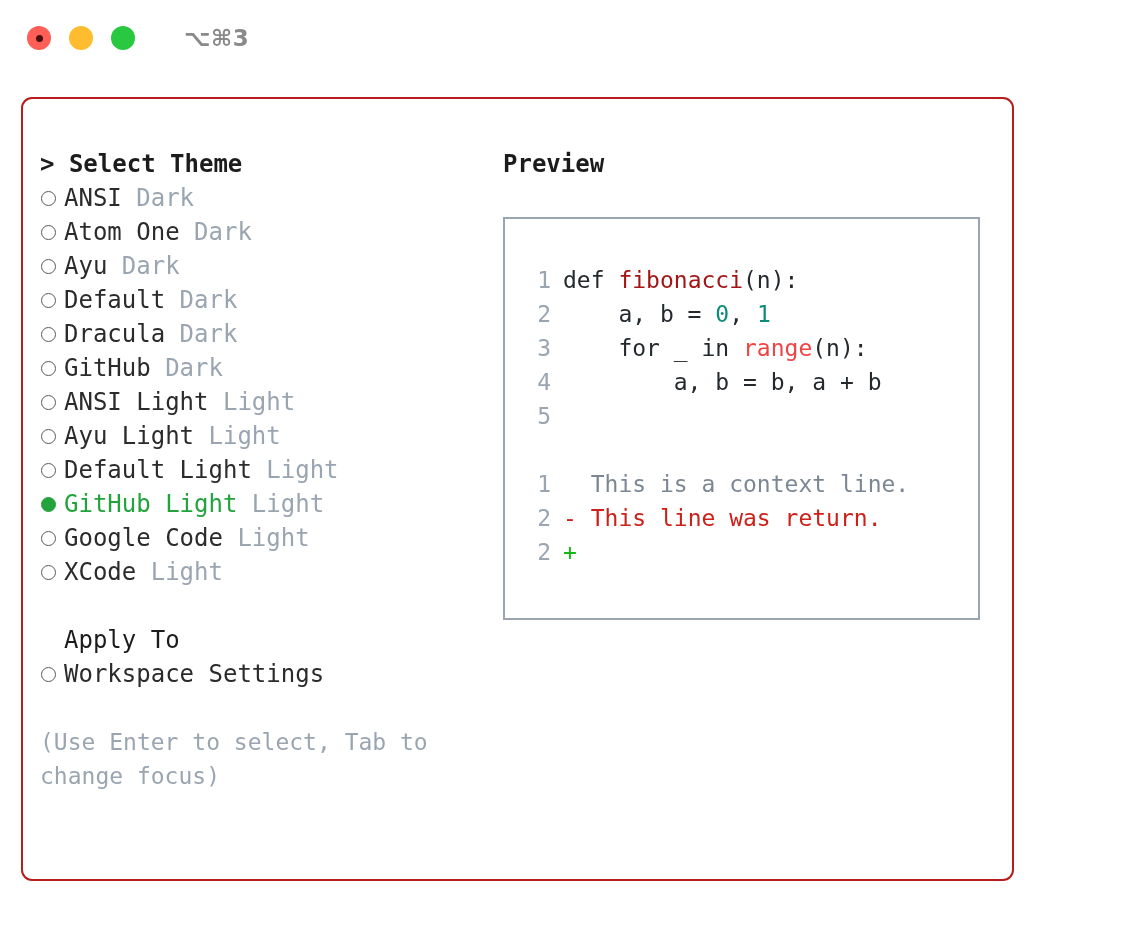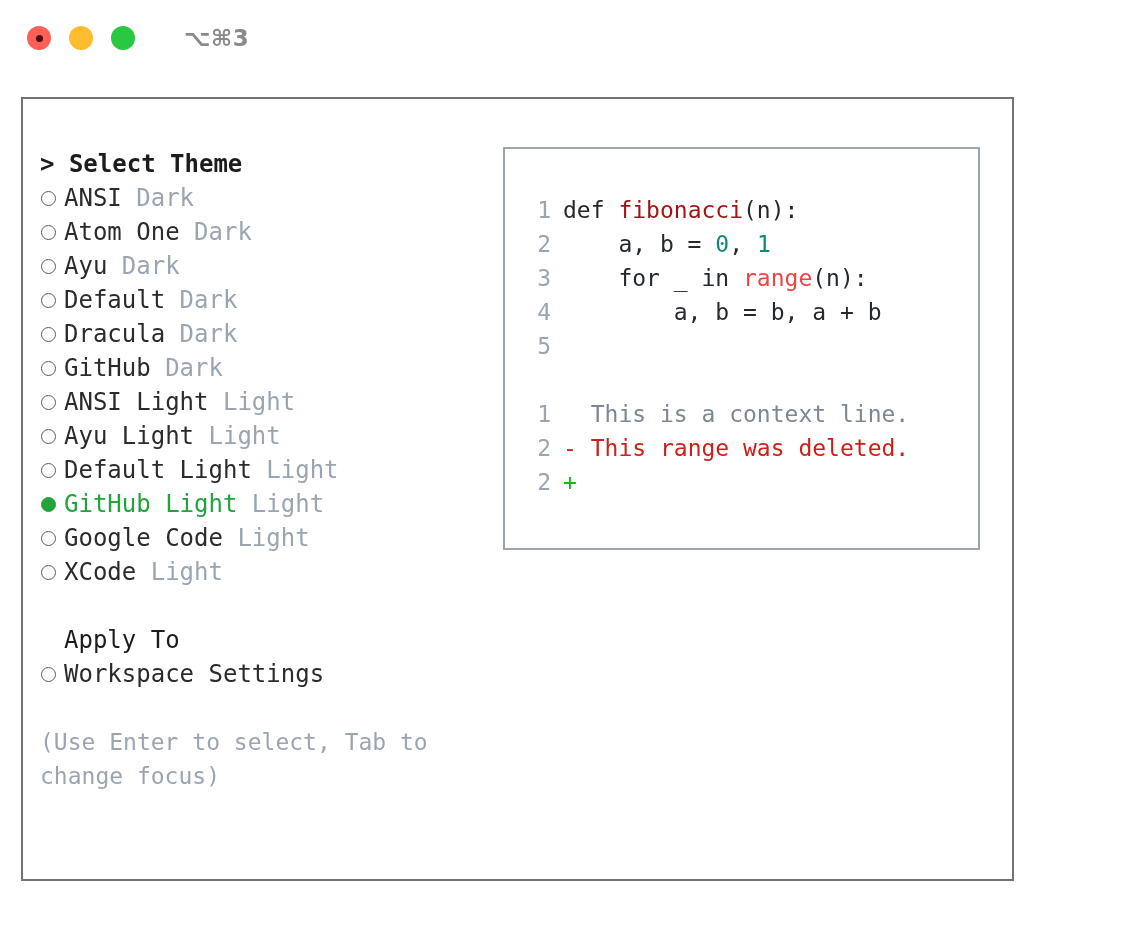--- a/index.html
+++ b/index.html
@@ -42,22 +42,22 @@
     font-family: "DejaVu Sans", "Liberation Sans", sans-serif;
   }
 
   
   .window {
     position: absolute;
     left: 21px;
     top: 97px;
     width: 993px;
     height: 784px;
-    border: 2px solid #737373;
-    border-radius: 0;
+    border: 2px solid #b91c1c;
+    border-radius: 11px;
     background: #fff;
   }
 
   .columns { display: flex; padding: 48px 0 0 0; }
   .col-left  { width: 470px; padding-left: 17px; }
   .col-right { flex: 1; padding-left: 10px; }
 
   
   .section-head {
     font-size: 24px;
@@ -196,31 +196,32 @@
 
       <div class="apply-head">Apply To</div>
       <div id="apply-list">
           <div class="opt"><span class="bullet"></span><span class="opt-label">Workspace Settings</span></div>
         </div>
 
       <div class="hint">(Use Enter to select, Tab to change focus)</div>
     </div>
 
     <div class="col-right">
+      <div class="preview-title">Preview</div>
       <div class="preview-box">
         <div id="code-block">
             <div class="code-line"><span class="lnum">1</span><span><span class="ctext">def </span><span class="tok-fn">fibonacci</span><span class="ctext">(n):</span></span></div>
             <div class="code-line"><span class="lnum">2</span><span><span class="ctext">    a, b = </span><span class="tok-num">0</span><span class="ctext">, </span><span class="tok-num">1</span></span></div>
             <div class="code-line"><span class="lnum">3</span><span><span class="ctext">    for _ in </span><span class="tok-call">range</span><span class="ctext">(n):</span></span></div>
             <div class="code-line"><span class="lnum">4</span><span><span class="ctext">        a, b = b, a + b</span></span></div>
             <div class="code-line"><span class="lnum">5</span></div>
           </div>
         <div class="diff-gap"></div>
         <div id="diff-block">
             <div class="code-line"><span class="lnum">1</span><span class="diff-ctx"> </span><span class="diff-ctx"> This is a context line.</span></div>
-            <div class="code-line"><span class="lnum">2</span><span class="diff-del">-</span><span class="diff-del"> This range was deleted.</span></div>
+            <div class="code-line"><span class="lnum">2</span><span class="diff-del">-</span><span class="diff-del"> This line was return.</span></div>
             <div class="code-line"><span class="lnum">2</span><span class="diff-add">+</span></div>
           </div>
       </div>
     </div>
 
   </div>
 </div>
 
 </body></html>

